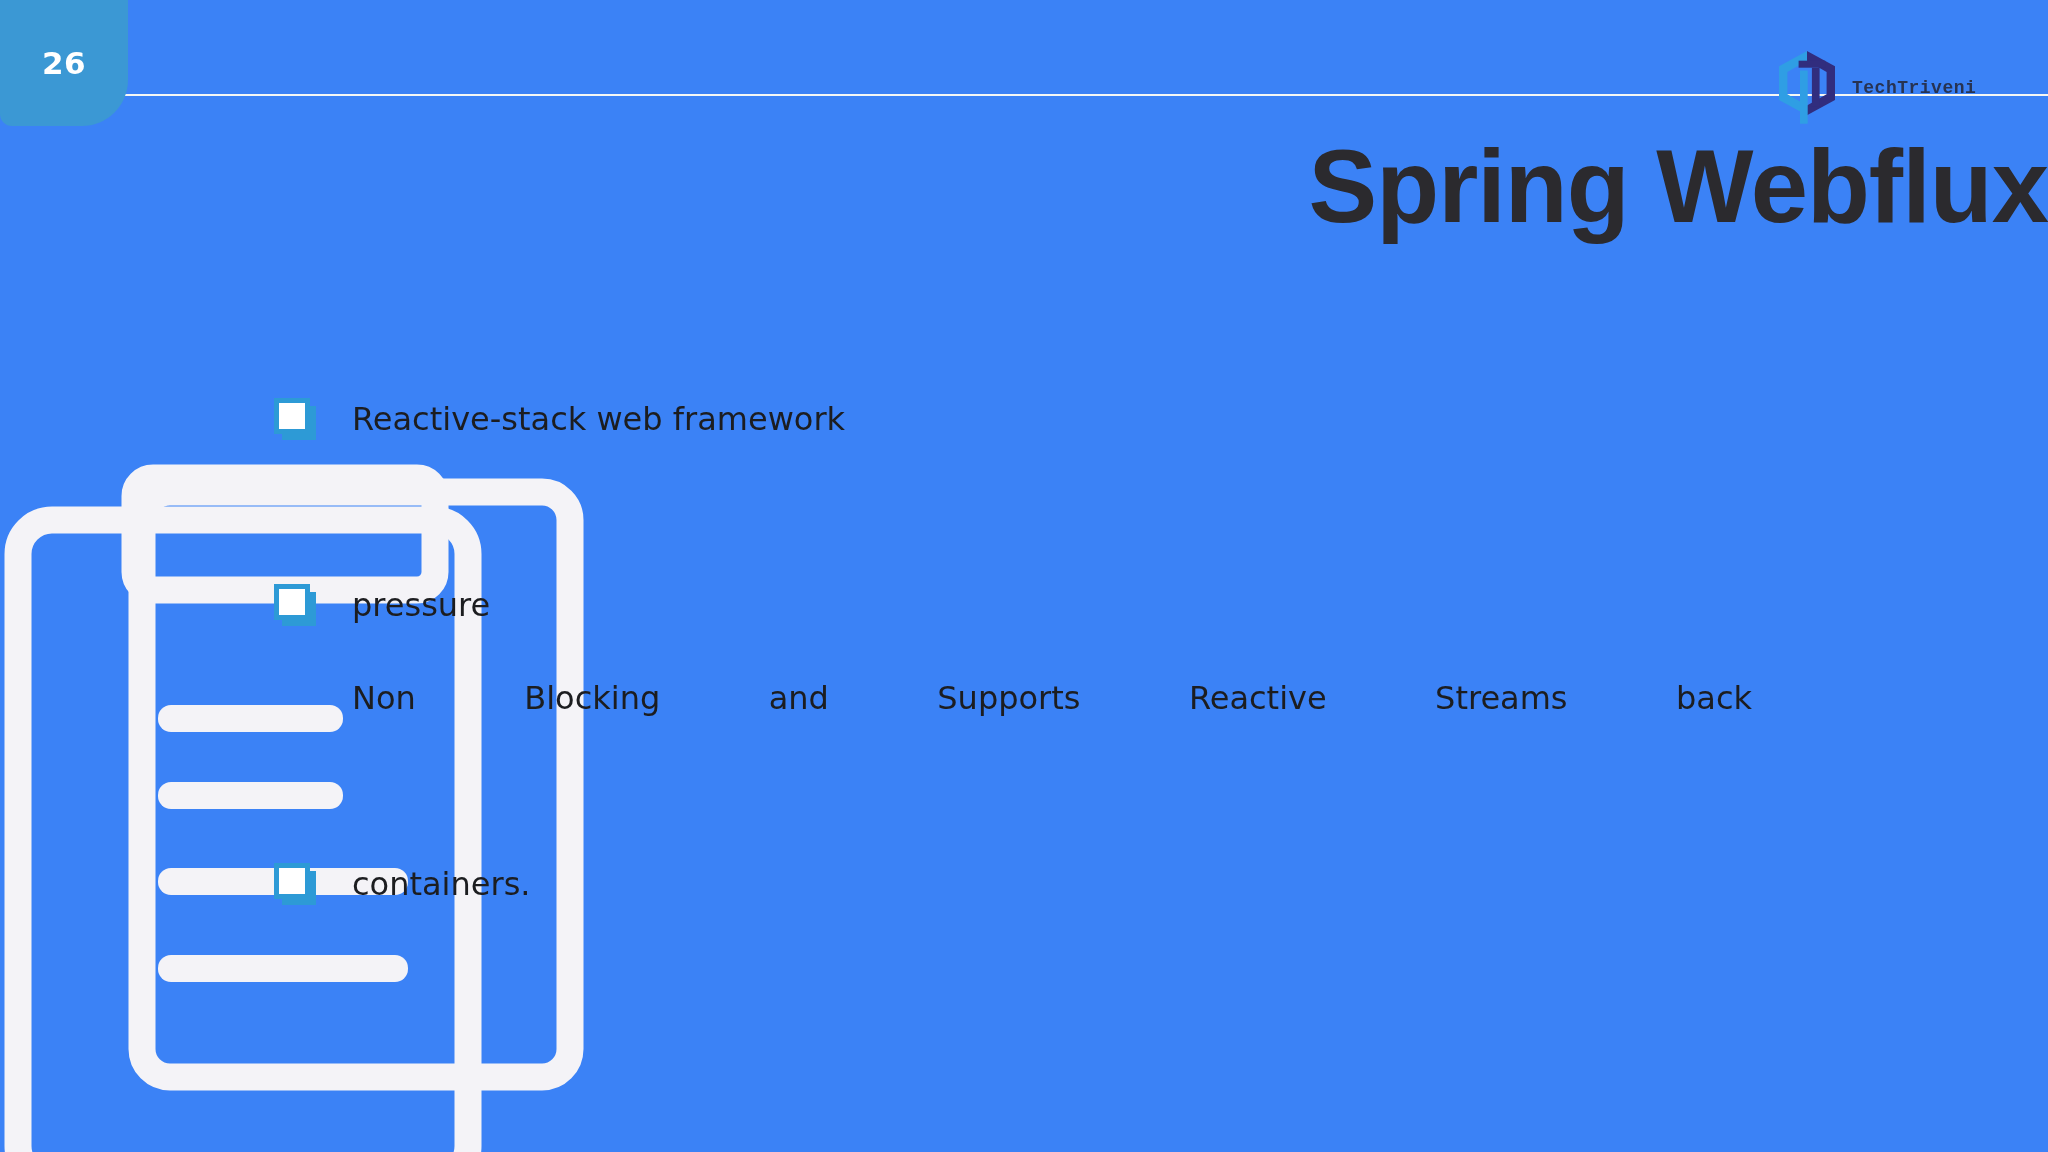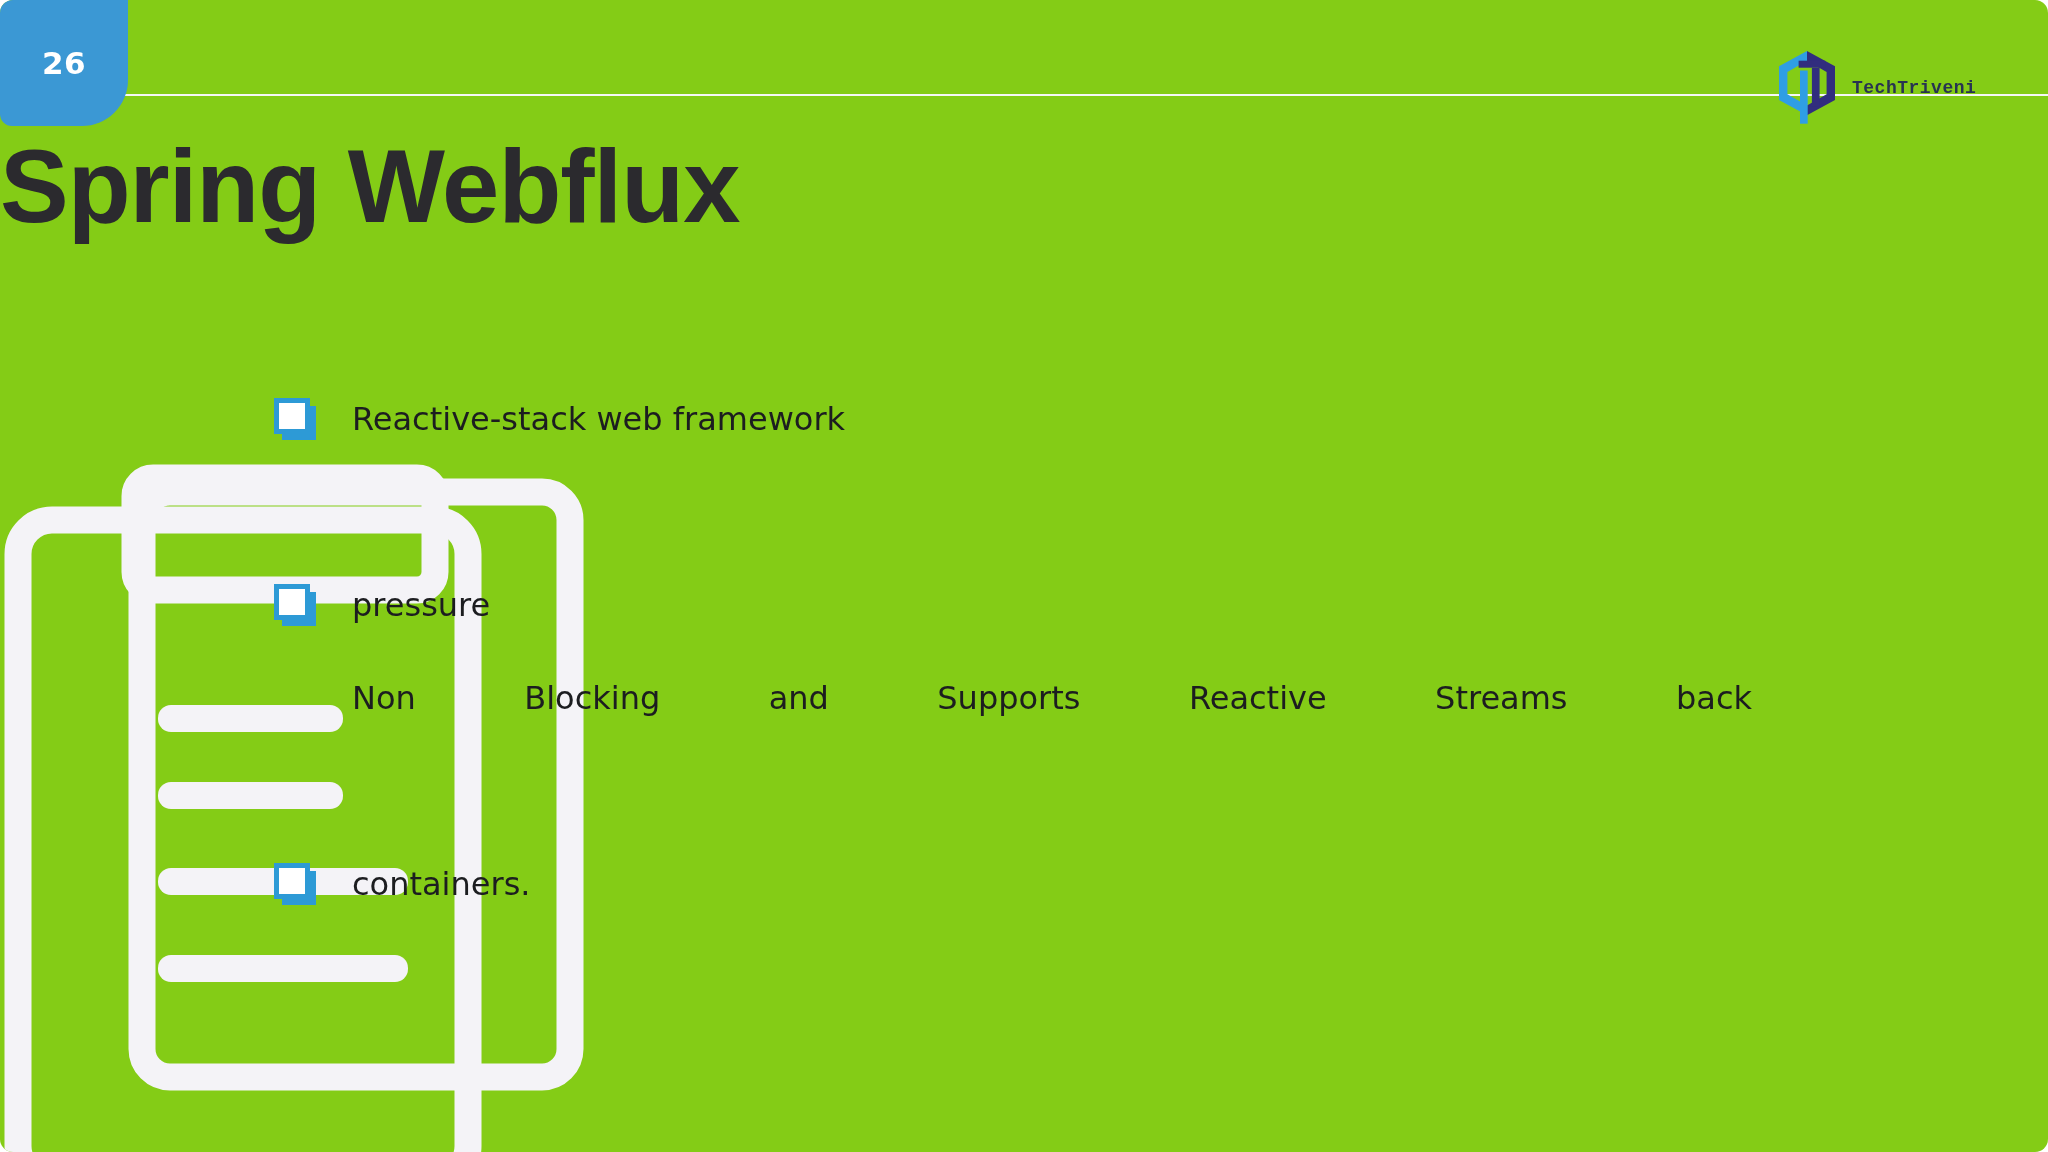--- a/index.html
+++ b/index.html
@@ -1,22 +1,21 @@
 <!DOCTYPE html>
 <html><head>
 <meta charset="utf-8">
 <style>
   html,body { margin:0; padding:0; background:#ffffff; }
   .slide {
     position: relative;
     width: 2048px; height: 1152px;
-    background: #84cc16;
+    background: #3b82f6;
     overflow: hidden;
     font-family: "DejaVu Sans", sans-serif;
-    border-radius: 13px;
   }
 
   
   .header-divider {
     position: absolute; left: 0; top: 94px; width: 100%; height: 2px;
     background: #f5f7f5;
   }
 
   
   .page-badge {
@@ -42,21 +41,21 @@
   .logo-icon { width: 70px; height: 84px; display: block; }
   .logo-text {
     color: #273352; font-weight: bold; font-size: 18px;
     font-family: Liberation Mono, monospace;
     letter-spacing: 0.5px;
   }
 
   
   .slide-title {
     position: absolute; left: 0; top: 128px; width: 100%;
-    text-align: left;
+    text-align: right;
     font-size: 103px; font-weight: bold;
     color: #2b2a2e; letter-spacing: -1px;
     font-family: "Liberation Sans", "DejaVu Sans", sans-serif;
     z-index: 3;
   }
 
   
   .watermark {
     position: absolute; left: 0; top: 460px;
     z-index: 1; pointer-events: none;

